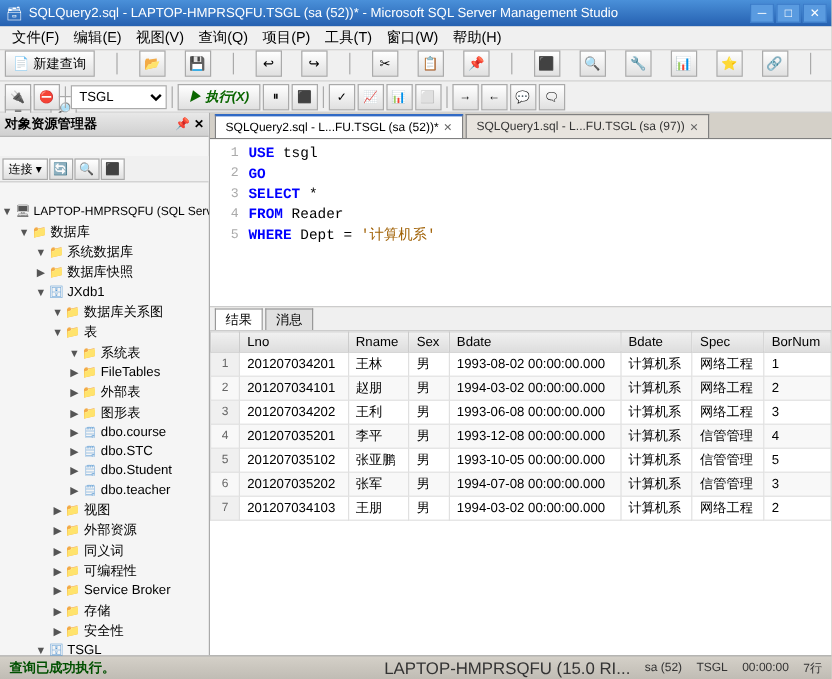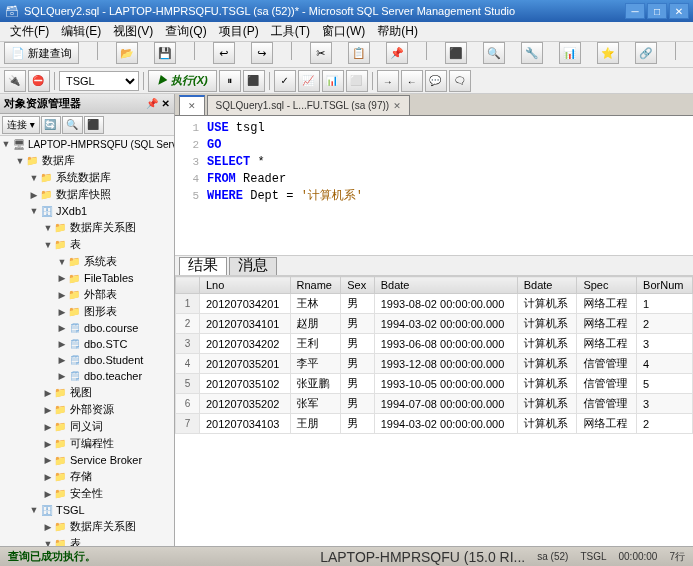--- a/index.html
+++ b/index.html
@@ -10,33 +10,33 @@
     .title-bar-icon { width: 16px; height: 16px; margin-right: 4px; display: flex; align-items: center; justify-content: center; }
     .title-text { flex: 1; font-size: 11px; }
     .title-controls { display: flex; gap: 2px; }
     .title-btn { width: 20px; height: 16px; background: #5a9be0; border: 1px solid #3a7bc8; color: white; font-size: 10px; display: flex; align-items: center; justify-content: center; cursor: pointer; }
     
     
     .menu-bar { background: #f0f0f0; height: 20px; display: flex; align-items: center; padding: 0 4px; border-bottom: 1px solid #ccc; font-size: 12px; }
     .menu-item { padding: 2px 6px; cursor: pointer; color: #000; }
     
     
-    .toolbar { background: #f0f0f0; height: 26px; display: flex; align-items: center; padding: 0 4px; border-bottom: 1px solid #ccc; gap: 16px; flex-wrap: wrap; flex-direction: column; }
+    .toolbar { background: #f0f0f0; height: 26px; display: flex; align-items: center; padding: 0 4px; border-bottom: 1px solid #ccc; gap: 16px; flex-wrap: wrap; }
     .toolbar-btn { height: 22px; min-width: 22px; background: linear-gradient(to bottom, #fff, #e0e0e0); border: 1px solid #aaa; display: flex; align-items: center; justify-content: center; cursor: pointer; font-size: 11px; padding: 0 3px; }
     .toolbar-sep { width: 1px; height: 18px; background: #aaa; margin: 0 2px; }
     .toolbar-combo { height: 20px; width: 80px; border: 1px solid #aaa; font-size: 11px; padding: 0 2px; background: white; }
     
     
     .toolbar2 { background: #f0f0f0; height: 26px; display: flex; align-items: center; padding: 0 4px; border-bottom: 1px solid #ccc; gap: 2px; }
     
     
     .main-area { display: flex; height: calc(566px - 22px - 20px - 26px - 26px - 20px); }
     
     
-    .obj-explorer { width: 175px; background: #f5f5f5; border-right: 1px solid #aaa; display: flex; flex-direction: column; overflow: hidden; }
+    .obj-explorer { width: 175px; background: #f5f5f5; border-right: 1px solid #aaa; display: flex; flex-direction: column; overflow: hidden; gap: 16px; }
     .obj-explorer-header { background: linear-gradient(to bottom, #e8e8e8, #d0d0d0); height: 20px; display: flex; align-items: center; padding: 0 4px; font-size: 11px; font-weight: bold; border-bottom: 1px solid #aaa; }
     .obj-explorer-toolbar { background: #f0f0f0; height: 22px; display: flex; align-items: center; padding: 0 2px; border-bottom: 1px solid #ccc; gap: 1px; }
     .obj-explorer-toolbar .toolbar-btn { height: 18px; min-width: 18px; font-size: 10px; }
     .obj-tree { flex: 1; overflow: auto; font-size: 11px; }
     .tree-item { display: flex; align-items: center; padding: 1px 0; cursor: pointer; white-space: nowrap; }
     .tree-indent { display: inline-block; }
     .tree-icon { width: 14px; height: 14px; display: inline-flex; align-items: center; justify-content: center; margin-right: 2px; font-size: 10px; flex-shrink: 0; }
     .tree-label { font-size: 11px; }
     .expand-btn { width: 12px; height: 12px; display: inline-flex; align-items: center; justify-content: center; font-size: 9px; color: #555; flex-shrink: 0; cursor: pointer; }
     
@@ -55,21 +55,21 @@
     .line-num { color: #aaa; width: 20px; text-align: right; margin-right: 8px; font-size: 11px; flex-shrink: 0; }
     .sql-blue { color: #0000ff; font-weight: bold; }
     .sql-red { color: #a16207; }
     .sql-black { color: #000; }
     
     
     .editor-status { background: #f0f0f0; height: 18px; display: flex; align-items: center; padding: 0 8px; font-size: 11px; border-bottom: 1px solid #ccc; gap: 12px; }
     
     
     .result-tabs { background: #f0f0f0; height: 20px; display: flex; align-items: flex-end; padding-left: 4px; border-bottom: 1px solid #ccc; }
-    .result-tab { height: 18px; padding: 0 8px; display: flex; align-items: flex-end; font-size: 15px; cursor: pointer; border: 1px solid #999; border-bottom: none; background: #e0e0e0; margin-right: 2px; }
+    .result-tab { height: 18px; padding: 0 8px; display: flex; align-items: center; font-size: 11px; cursor: pointer; border: 1px solid #999; border-bottom: none; background: #e0e0e0; margin-right: 2px; }
     .result-tab.active { background: white; }
     
     
     .results-grid { flex: 1; overflow: auto; background: white; }
     .grid-table { border-collapse: collapse; width: 100%; font-size: 11px; }
     .grid-table th { background: linear-gradient(to bottom, #f0f0f0, #ddd); border: 1px solid #ccc; padding: 2px 6px; font-weight: normal; text-align: left; position: sticky; top: 0; white-space: nowrap; }
     .grid-table td { border: 1px solid #e0e0e0; padding: 2px 6px; white-space: nowrap; }
     .grid-table tr:nth-child(even) td { background: #f8f8f8; }
     .row-num-col { background: #f0f0f0; color: #666; text-align: center; width: 24px; border: 1px solid #ccc; padding: 2px 4px; font-size: 10px; }
     
@@ -342,20 +342,21 @@
         <span class="tree-label">表</span>
       </div>
 
     </div>
   </div>
 
   <div class="content-area">
 
     <div class="tab-bar">
       <div class="tab active">
+        <span style="font-size:10px;">SQLQuery2.sql - L...FU.TSGL (sa (52))*</span>
         <span class="tab-close">✕</span>
       </div>
       <div class="tab">
         <span style="font-size:10px;">SQLQuery1.sql - L...FU.TSGL (sa (97))</span>
         <span class="tab-close">✕</span>
       </div>
     </div>
 
     <div class="editor-area">
       <div class="editor-line">

